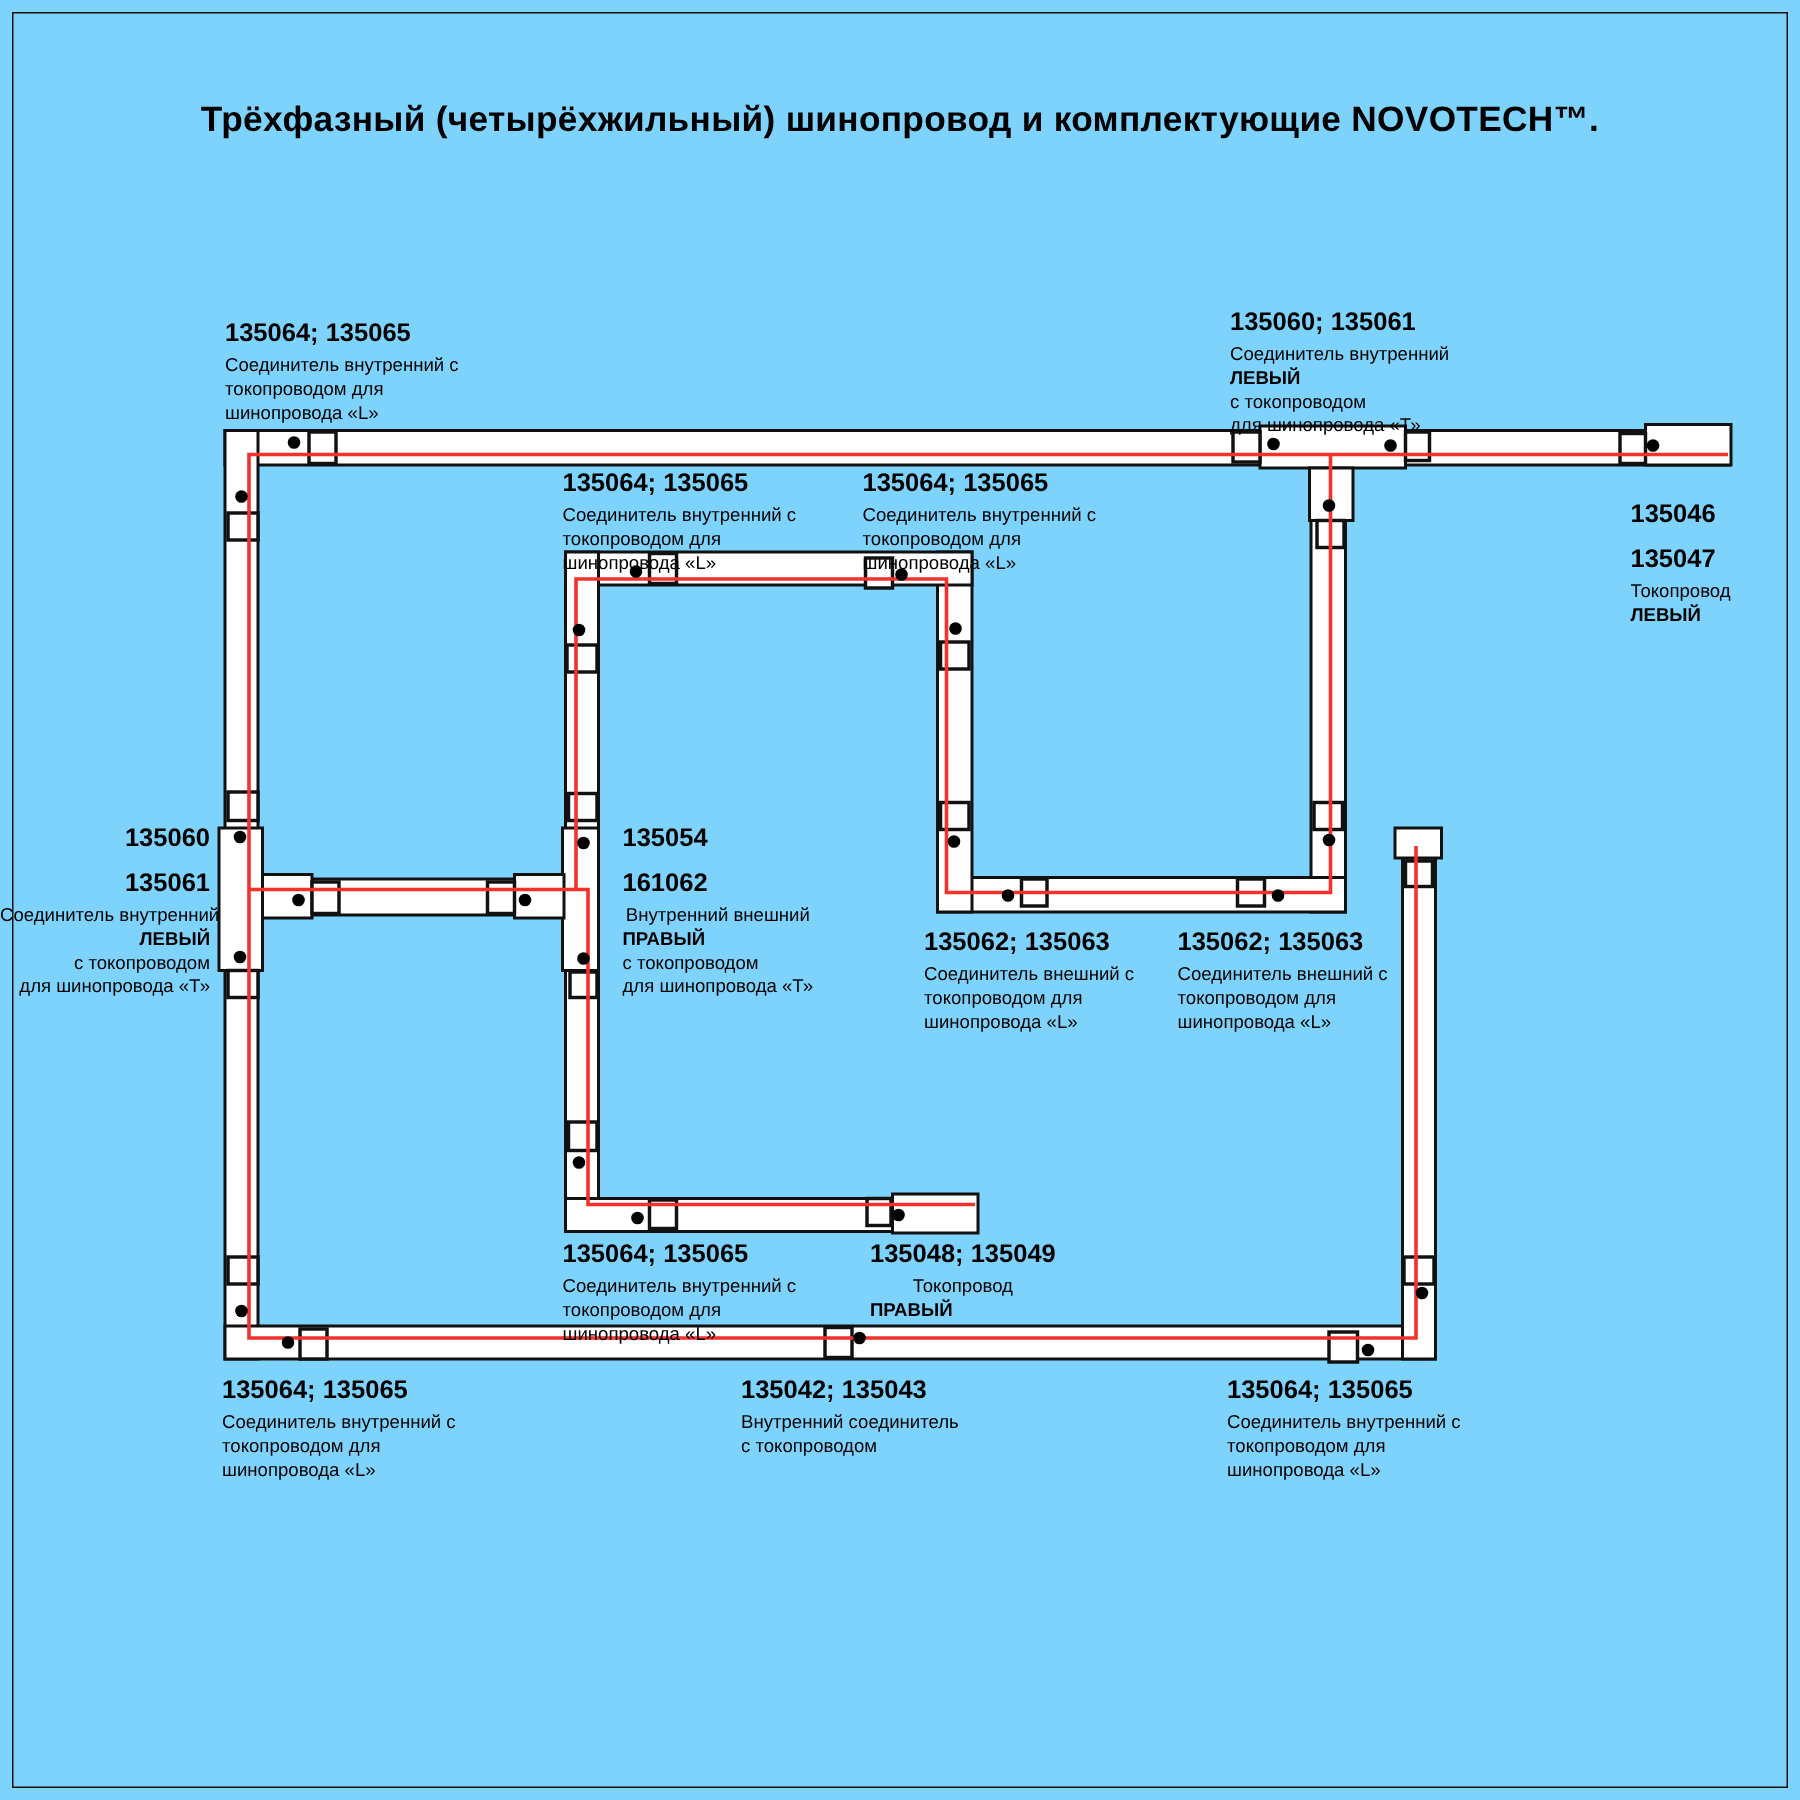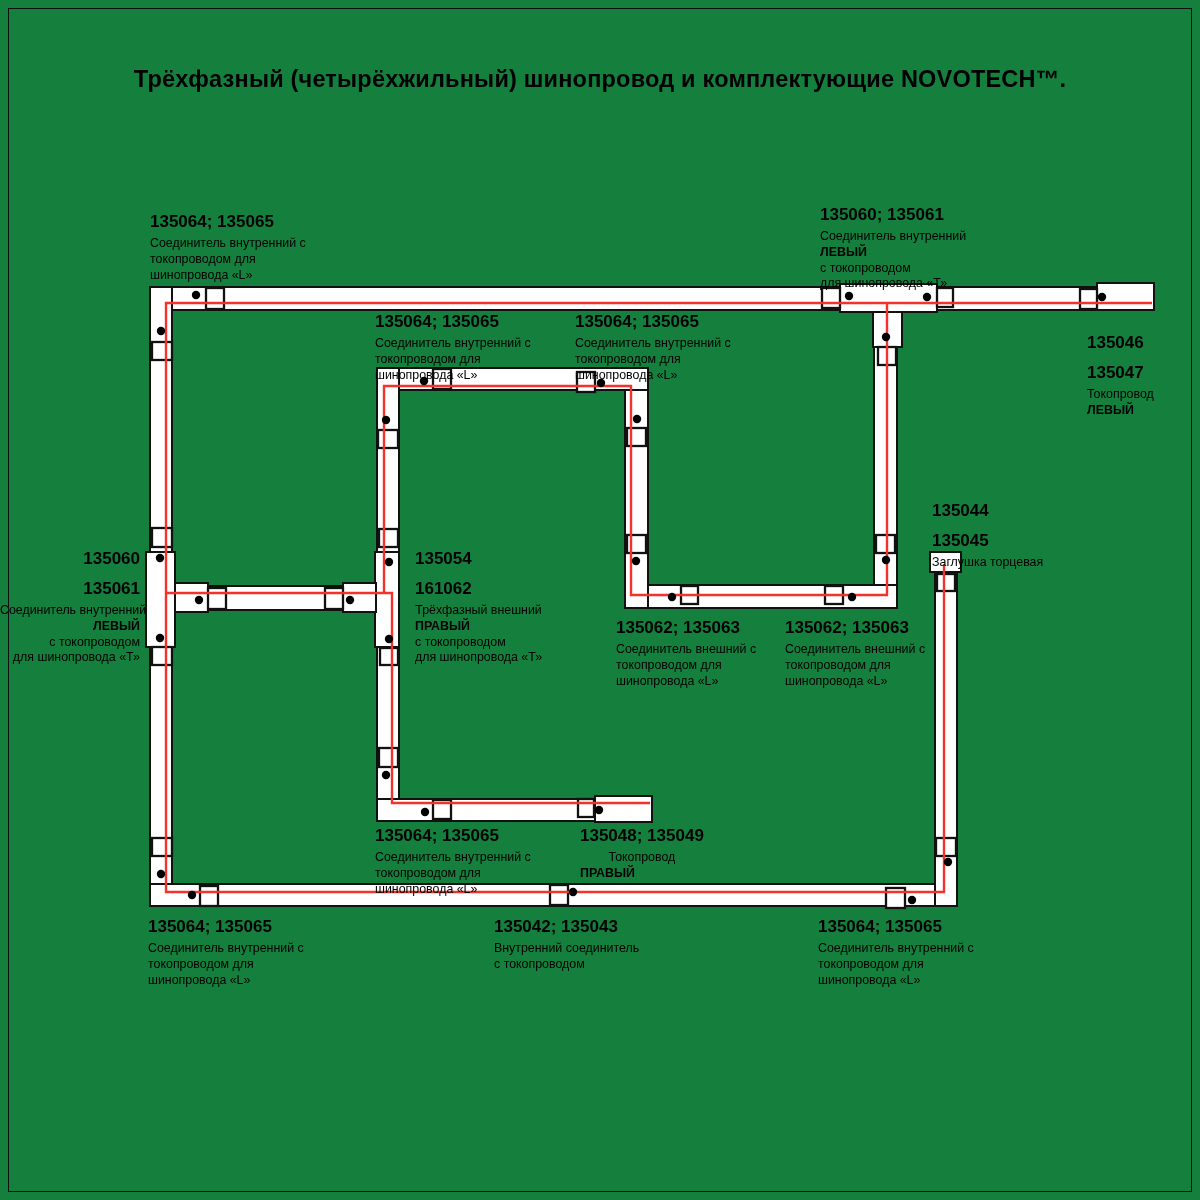--- a/index.html
+++ b/index.html
@@ -1,16 +1,16 @@
 <!DOCTYPE html>
 <html><head>
 <meta charset="utf-8">
 <style>
   html,body{margin:0;padding:0;background:#fff;}
-  #page{position:relative;width:1200px;height:1200px;background:#15803d;
+  #page{position:relative;width:1200px;height:1200px;background:#7dd3fc;
         font-family:"Liberation Sans",sans-serif;color:#000;overflow:hidden;}
   #frame{position:absolute;left:8px;top:8px;right:8px;bottom:8px;border:1.6px solid #111;}
   .title{position:absolute;width:100%;text-align:center;font-weight:bold;font-size:23.5px;letter-spacing:.2px;}
   #title1{top:66px;} #title2{top:103px;}
   svg{position:absolute;left:0;top:0;}
   .lbl{position:absolute;}
   .lbl .num{display:block;font-weight:bold;font-size:17px;line-height:21px;letter-spacing:0;white-space:nowrap;}
   .lbl .num + .num{margin-top:9px;}
   .lbl .desc{display:block;font-size:12.4px;line-height:13.8px;margin-top:2px;white-space:nowrap;}
   .lbl .desc.first{margin-top:5px;text-align:center;}
@@ -164,45 +164,40 @@
     <span class="num">135061</span>
     <span class="desc first">Соединитель внутренний</span>
     <span class="desc bold">ЛЕВЫЙ</span>
     <span class="desc">с токопроводом</span>
     <span class="desc">для шинопровода «Т»</span>
   </div>
 
   <div class="lbl" style="left:415px;top:548px;">
     <span class="num">135054</span>
     <span class="num">161062</span>
-    <span class="desc first">Трёхфазный внешний</span>
+    <span class="desc first">Внутренний внешний</span>
     <span class="desc bold">ПРАВЫЙ</span>
     <span class="desc">с токопроводом</span>
     <span class="desc">для шинопровода «Т»</span>
   </div>
 
   <div class="lbl" style="left:616px;top:617px;">
     <span class="num">135062; 135063</span>
     <span class="desc first">Соединитель внешний с</span>
     <span class="desc">токопроводом для</span>
     <span class="desc">шинопровода «L»</span>
   </div>
 
   <div class="lbl" style="left:785px;top:617px;">
     <span class="num">135062; 135063</span>
     <span class="desc first">Соединитель внешний с</span>
     <span class="desc">токопроводом для</span>
     <span class="desc">шинопровода «L»</span>
   </div>
 
-  <div class="lbl" style="left:932px;top:500px;">
-    <span class="num">135044</span>
-    <span class="num">135045</span>
-    <span class="desc first">Заглушка торцевая</span>
-  </div>
 
   <div class="lbl" style="left:375px;top:825px;">
     <span class="num">135064; 135065</span>
     <span class="desc first">Соединитель внутренний с</span>
     <span class="desc">токопроводом для</span>
     <span class="desc">шинопровода «L»</span>
   </div>
 
   <div class="lbl" style="left:580px;top:825px;">
     <span class="num">135048; 135049</span>

